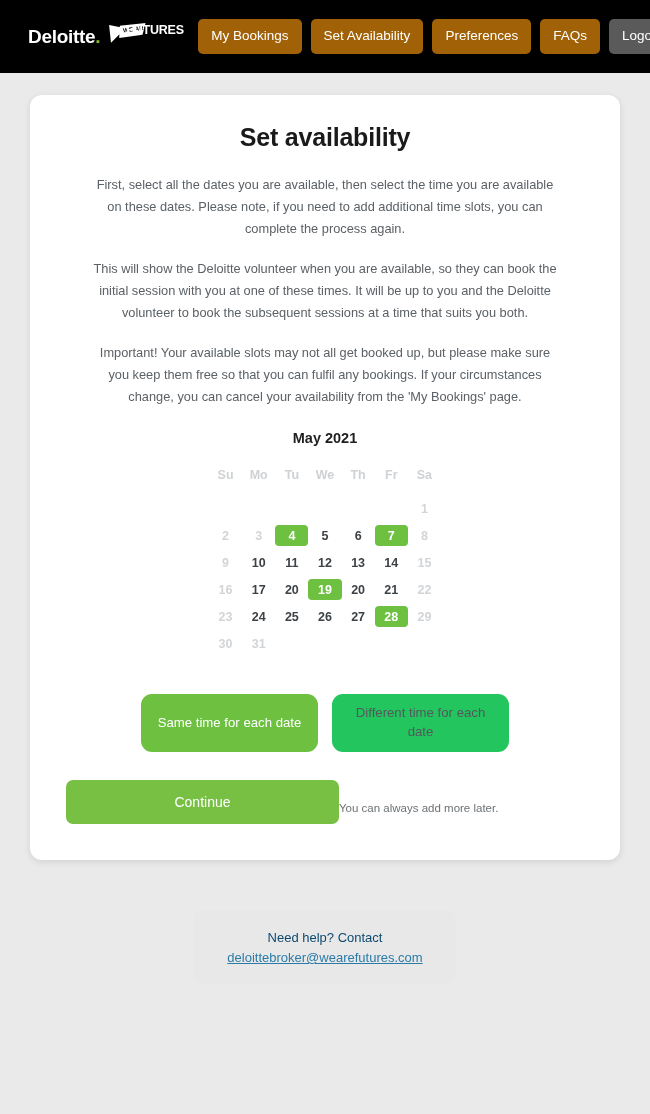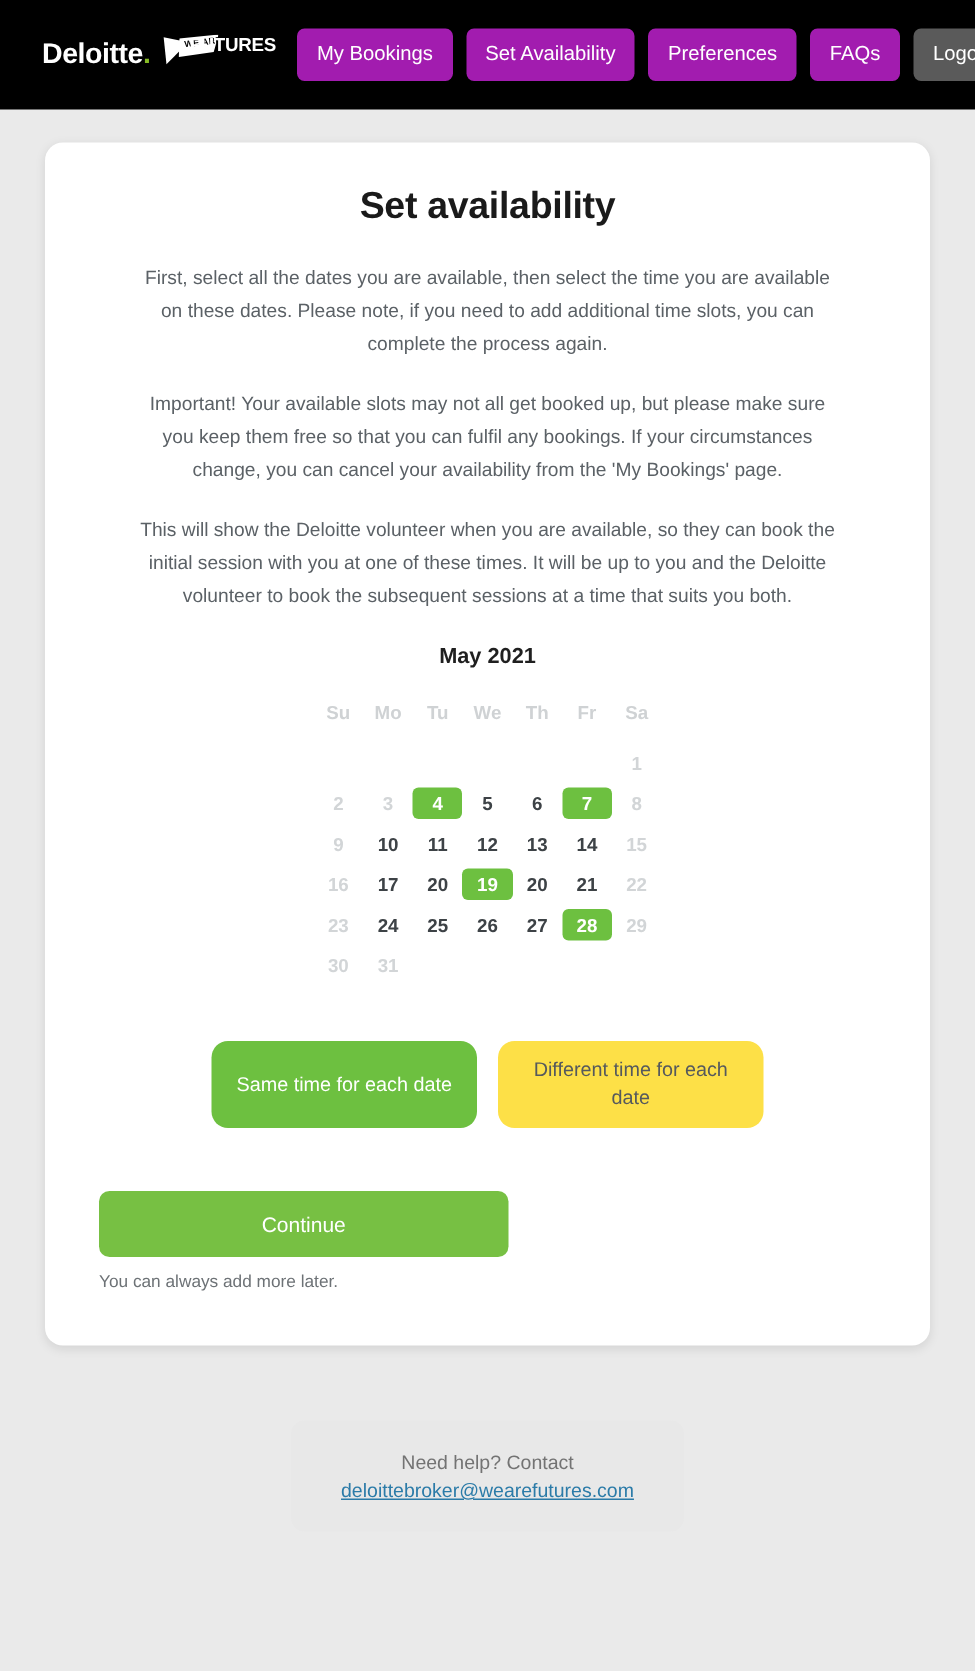--- a/index.html
+++ b/index.html
@@ -88,21 +88,21 @@
     white-space: nowrap;
   }
 
   .navlinks {
     display: flex;
     align-items: center;
     gap: 9px;
   }
 
   .navbtn {
-    background: #a21caf;
+    background: #a16207;
     color: #ffffff;
     border: none;
     border-radius: 5px;
     font-family: "Liberation Sans", sans-serif;
     font-size: 13.5px;
     padding: 9px 13px;
     cursor: pointer;
     white-space: nowrap;
     line-height: 1.2;
   }
@@ -200,21 +200,21 @@
     line-height: 1.42;
     padding: 10px 14px;
     cursor: pointer;
     text-align: center;
   }
   .mode-btn.active {
     background: #6dc040;
     color: #ffffff;
   }
   .mode-btn.inactive {
-    background: #fde047;
+    background: #22c55e;
     color: #55595d;
   }
 
   
   .time-block {
     margin-top: 28px;
     display: flex;
     flex-direction: column;
     align-items: center;
   }
@@ -246,23 +246,24 @@
     pointer-events: none;
   }
   .time-label {
     margin-top: 8px;
     font-size: 13px;
     color: #4b5055;
   }
 
   
   .continue-wrap {
-    margin-top: 42px;
-    display: flex;
-    flex-direction: column;
+    margin-top: 28px;
+    display: flex;
+    flex-direction: row;
+    align-items: center;
   }
   .continue-btn {
     width: 273px;
     background: #77c043;
     color: #ffffff;
     border: none;
     border-radius: 7px;
     font-family: "Liberation Sans", sans-serif;
     font-size: 14px;
     padding: 14px 0;
@@ -283,21 +284,21 @@
   }
   .help-card {
     background: #e8e8e8;
     border-radius: 9px;
     width: 262px;
     padding: 18px 16px;
     text-align: center;
   }
   .help-text {
     font-size: 13px;
-    color: #737373;
+    color: #0c4a6e;
     line-height: 1.55;
   }
   .help-link {
     display: inline-block;
     font-size: 13px;
     color: #2b7ba8;
     text-decoration: underline;
     cursor: pointer;
   }
 </style>
@@ -327,22 +328,22 @@
     <button class="navbtn logout">Logout</button>
   </div>
 </div>
 
 <div class="page">
   <div class="card">
 
     <h1 class="page-title">Set availability</h1>
 
     <p class="intro">First, select all the dates you are available, then select the time you are available on these dates. Please note, if you need to add additional time slots, you can complete the process again.</p>
+    <p class="intro">This will show the Deloitte volunteer when you are available, so they can book the initial session with you at one of these times. It will be up to you and the Deloitte volunteer to book the subsequent sessions at a time that suits you both.</p>
     <p class="intro">Important! Your available slots may not all get booked up, but please make sure you keep them free so that you can fulfil any bookings. If your circumstances change, you can cancel your availability from the 'My Bookings' page.</p>
-    <p class="intro">This will show the Deloitte volunteer when you are available, so they can book the initial session with you at one of these times. It will be up to you and the Deloitte volunteer to book the subsequent sessions at a time that suits you both.</p>
 
     <div class="calendar">
       <div class="cal-month">May 2021</div>
       <div class="cal-grid" id="cal-grid">
           <div class="cal-dow">Su</div>
           <div class="cal-dow">Mo</div>
           <div class="cal-dow">Tu</div>
           <div class="cal-dow">We</div>
           <div class="cal-dow">Th</div>
           <div class="cal-dow">Fr</div>

